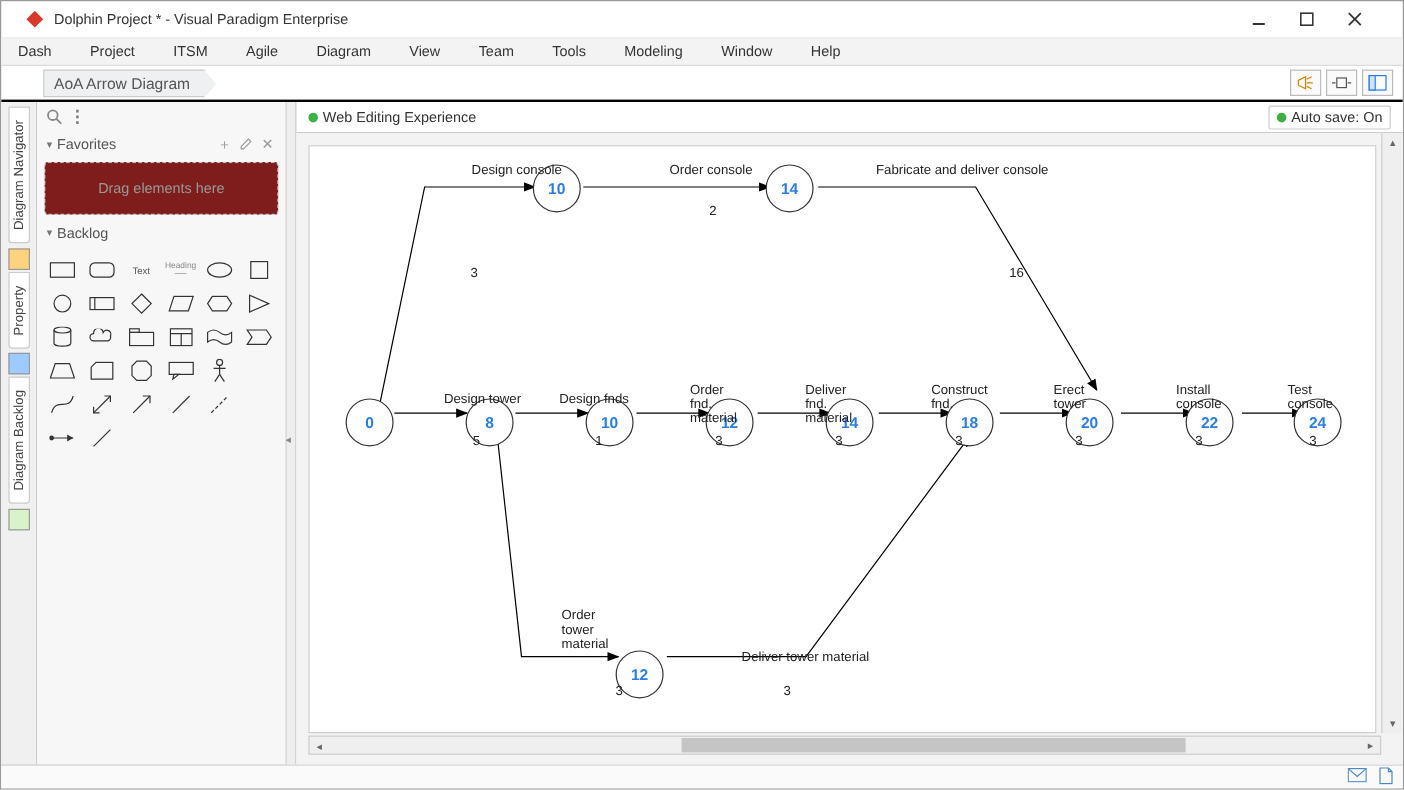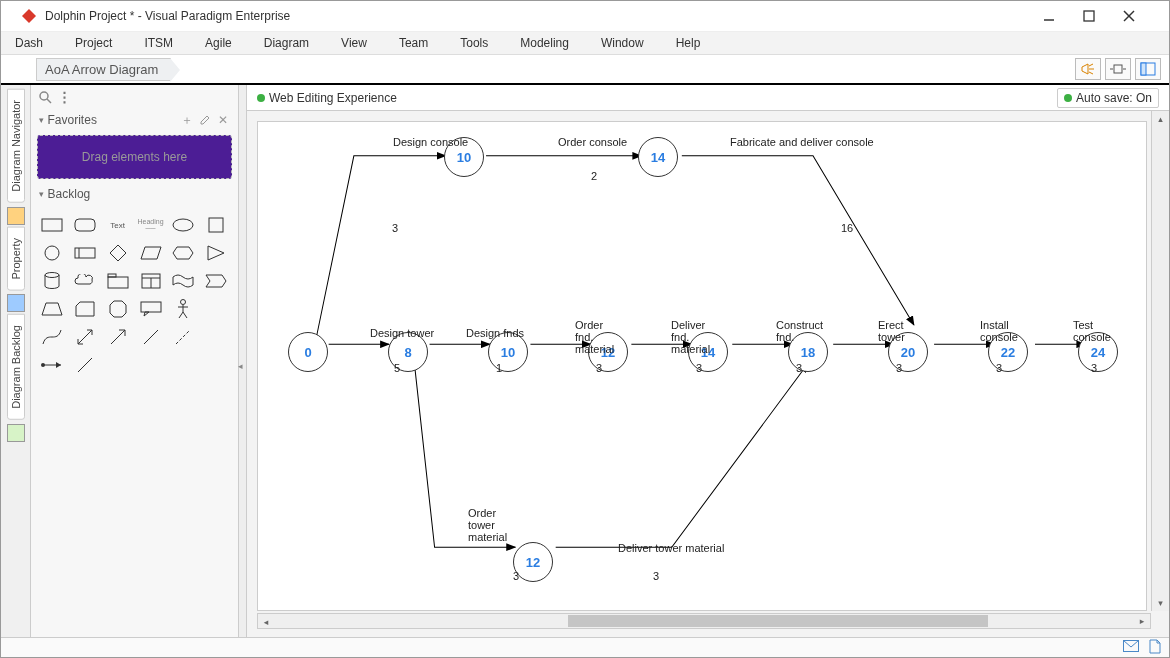--- a/index.html
+++ b/index.html
@@ -34,21 +34,21 @@
   .side-tab-icon { width: 18px; height: 18px; border: 1px solid #999; background:#ffd27f; margin-top:2px; }
   .side-tab-icon2 { background:#9ecbff; }
   .shapes-panel { width: 208px; background: #f7f7f7; border-right: 1px solid #ccc; padding: 4px 6px; display:flex; flex-direction:column; gap:4px;}
   .search-row { display:flex; align-items:center; gap:4px; }
   .search-input { flex:1; border:1px solid #bbb; border-radius:3px; padding:4px 6px; font-size:12px; color:#888; background:#fff;}
   .icon-sm { width:16px;height:16px;display:flex;align-items:center;justify-content:center;color:#777;}
   .panel-header { display:flex;align-items:center;color:#555; font-size:12px; padding:4px 2px;}
   .panel-header .arrow { margin-right:4px; font-size:9px; color:#777;}
   .panel-header .sp { flex:1;}
   .panel-header .hicon { width:14px;height:14px;color:#999;margin-left:4px;display:flex;align-items:center;justify-content:center;}
-  .drop-area { border:1px dashed #bbb; border-radius:3px; height:44px; display:flex;align-items:center;justify-content:center;color:#999; background:#4c1d95;}
+  .drop-area { border:1px dashed #bbb; border-radius:3px; height:44px; display:flex;align-items:center;justify-content:center;color:#999; background:#7f1d1d;}
   .shape-grid { display:grid; grid-template-columns: repeat(6, 1fr); gap:8px 6px; padding:6px 2px; }
   .shape-cell { width:26px;height:20px;display:flex;align-items:center;justify-content:center;}
   .splitter { width:8px; background:#eee; border-right:1px solid #ccc; position:relative;}
   .splitter:before{content:"◂"; position:absolute; top:50%; left:-1px; font-size:9px; color:#888;}
   .canvas-wrap { flex:1; display:flex; flex-direction:column; min-width:0;}
   .canvas-toolbar { height:26px; border-bottom:1px solid #ccc; display:flex; align-items:center; padding:0 10px; background:#fff;}
   .status-dot { width:8px;height:8px;border-radius:50%; background:#3cb043; display:inline-block; margin-right:4px; vertical-align:middle;}
   .canvas-toolbar .sp { flex:1;}
   .auto-save { display:flex; align-items:center; border:1px solid #ccc; padding:2px 6px; border-radius:2px; font-size:12px;}
   .canvas-scroll { flex:1; position:relative; background:#f3f3f3; overflow:hidden;}

